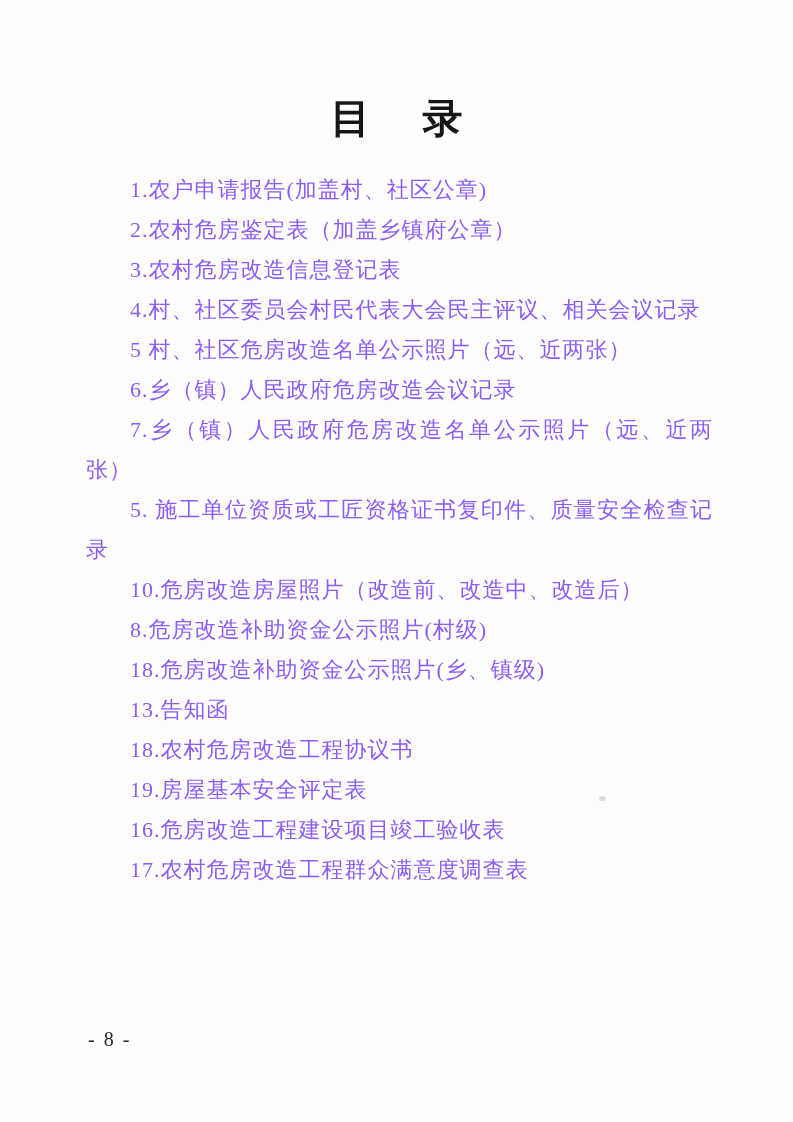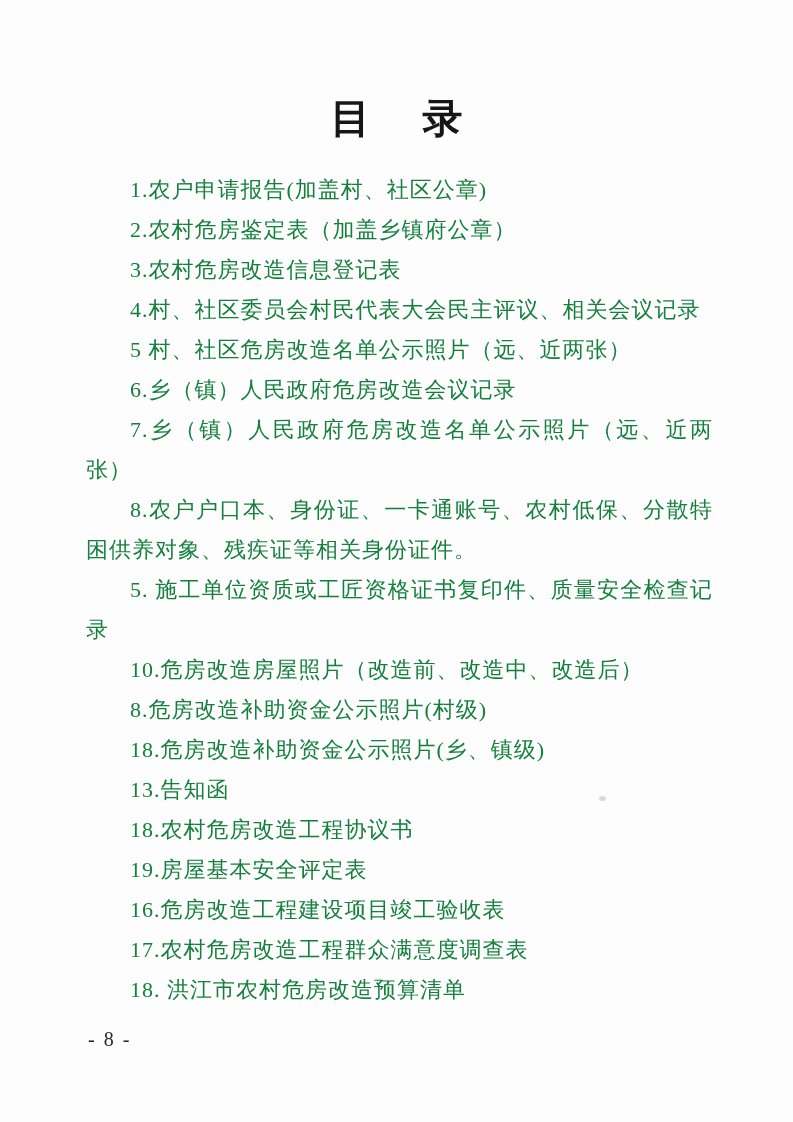--- a/index.html
+++ b/index.html
@@ -35,21 +35,21 @@
   }
   .toc {
     margin-top: 26px;
   }
   .toc p {
     margin: 0;
     font-size: 22px;
     line-height: 40px;
     text-indent: 2em;
     letter-spacing: 1px;
-    color: #15803d;
+    color: #8b5cf6;
     text-align: justify;
     font-family: Liberation Serif, serif;
   }
   .page-number {
     position: absolute;
     left: 88px;
     top: 1028px;
     font-size: 20px;
     letter-spacing: 2px;
     color: #2a2a2a;
@@ -74,30 +74,28 @@
   <div class="doc-title">目　录</div>
 
   <div class="toc">
     <p>1.农户申请报告(加盖村、社区公章)</p>
     <p>2.农村危房鉴定表（加盖乡镇府公章）</p>
     <p>3.农村危房改造信息登记表</p>
     <p>4.村、社区委员会村民代表大会民主评议、相关会议记录</p>
     <p>5 村、社区危房改造名单公示照片（远、近两张）</p>
     <p>6.乡（镇）人民政府危房改造会议记录</p>
     <p>7.乡（镇）人民政府危房改造名单公示照片（远、近两张）</p>
-    <p>8.农户户口本、身份证、一卡通账号、农村低保、分散特困供养对象、残疾证等相关身份证件。</p>
     <p>5. 施工单位资质或工匠资格证书复印件、质量安全检查记录</p>
     <p>10.危房改造房屋照片（改造前、改造中、改造后）</p>
     <p>8.危房改造补助资金公示照片(村级)</p>
     <p>18.危房改造补助资金公示照片(乡、镇级)</p>
     <p>13.告知函</p>
     <p>18.农村危房改造工程协议书</p>
     <p>19.房屋基本安全评定表</p>
     <p>16.危房改造工程建设项目竣工验收表</p>
     <p>17.农村危房改造工程群众满意度调查表</p>
-    <p>18. 洪江市农村危房改造预算清单</p>
   </div>
 
   <div class="scan-speck"></div>
 
   <div class="page-number">- 8 -</div>
 
 </div>
 
 </body></html>

